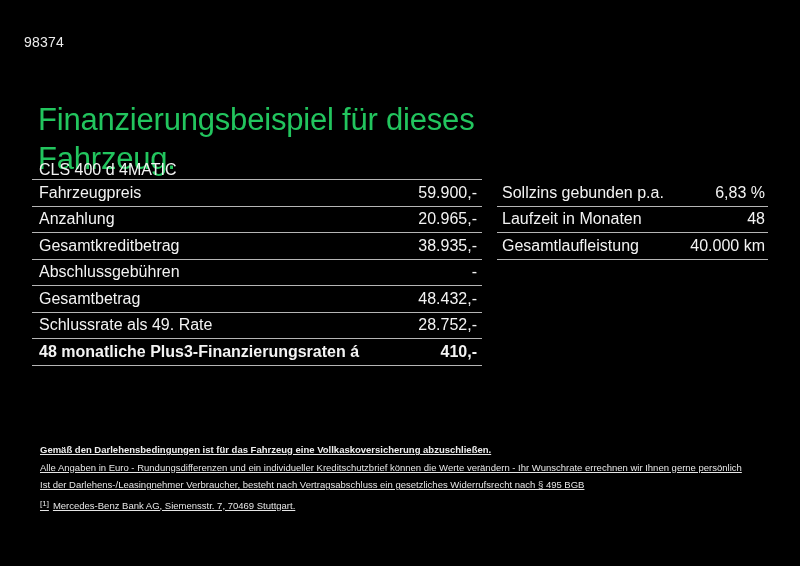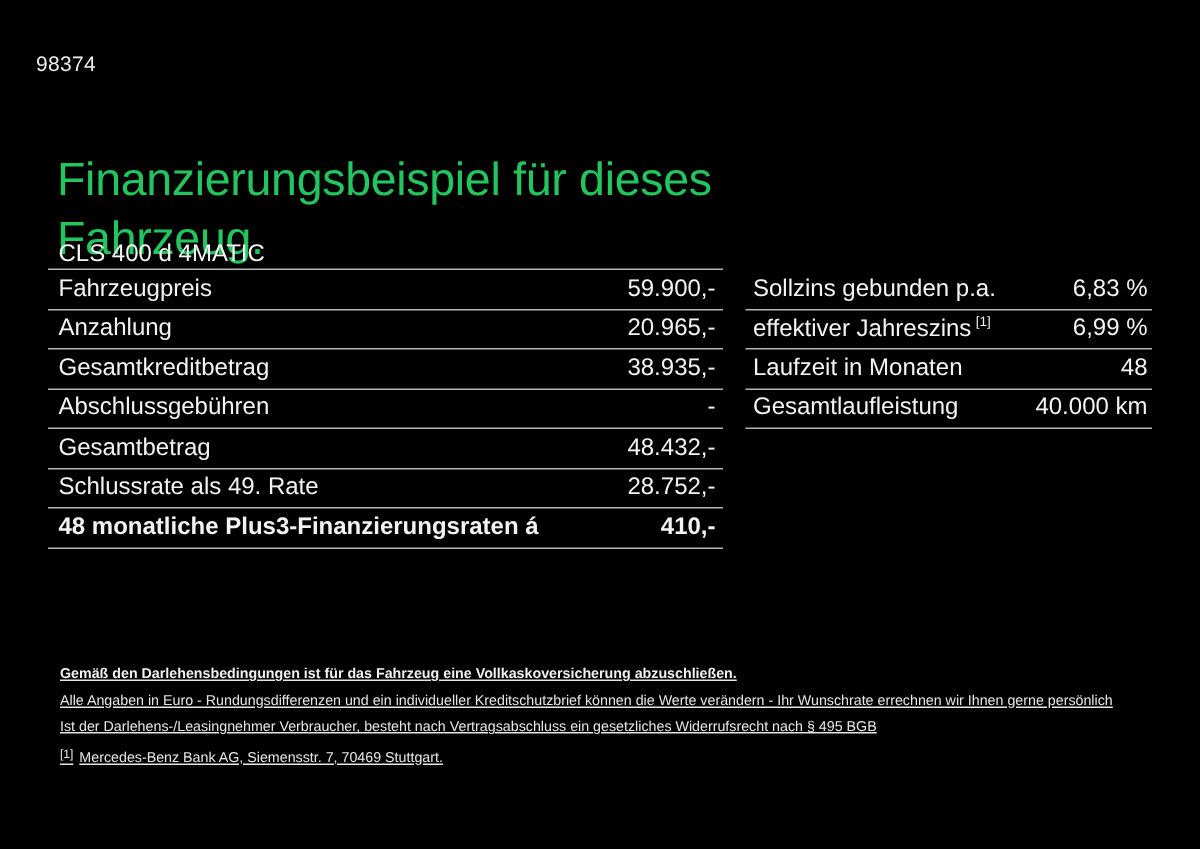--- a/index.html
+++ b/index.html
@@ -137,24 +137,20 @@
       <span class="fvalue">410,-</span>
     </div>
   </div>
 
   <div class="ftable ftable-right">
     <div class="frow">
       <span class="flabel">Sollzins gebunden p.a.</span>
       <span class="fvalue">6,83 %</span>
     </div>
     <div class="frow">
-      <span class="flabel"><span>effektiver Jahreszins</span><sup class="fn-sup">[1]</sup></span>
-      <span class="fvalue">6,99 %</span>
-    </div>
-    <div class="frow">
       <span class="flabel">Laufzeit in Monaten</span>
       <span class="fvalue">48</span>
     </div>
     <div class="frow">
       <span class="flabel">Gesamtlaufleistung</span>
       <span class="fvalue">40.000 km</span>
     </div>
   </div>
 
   <div class="footer">

